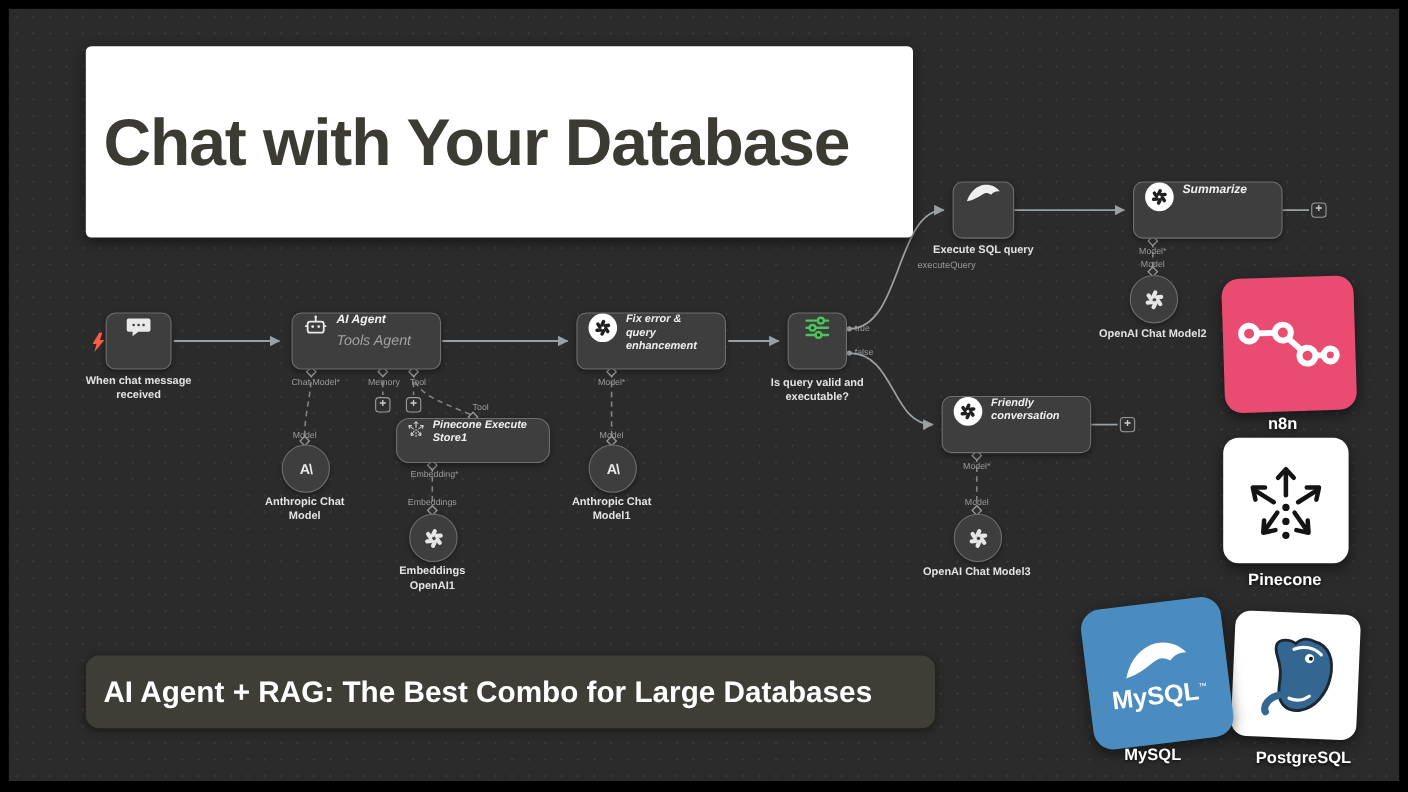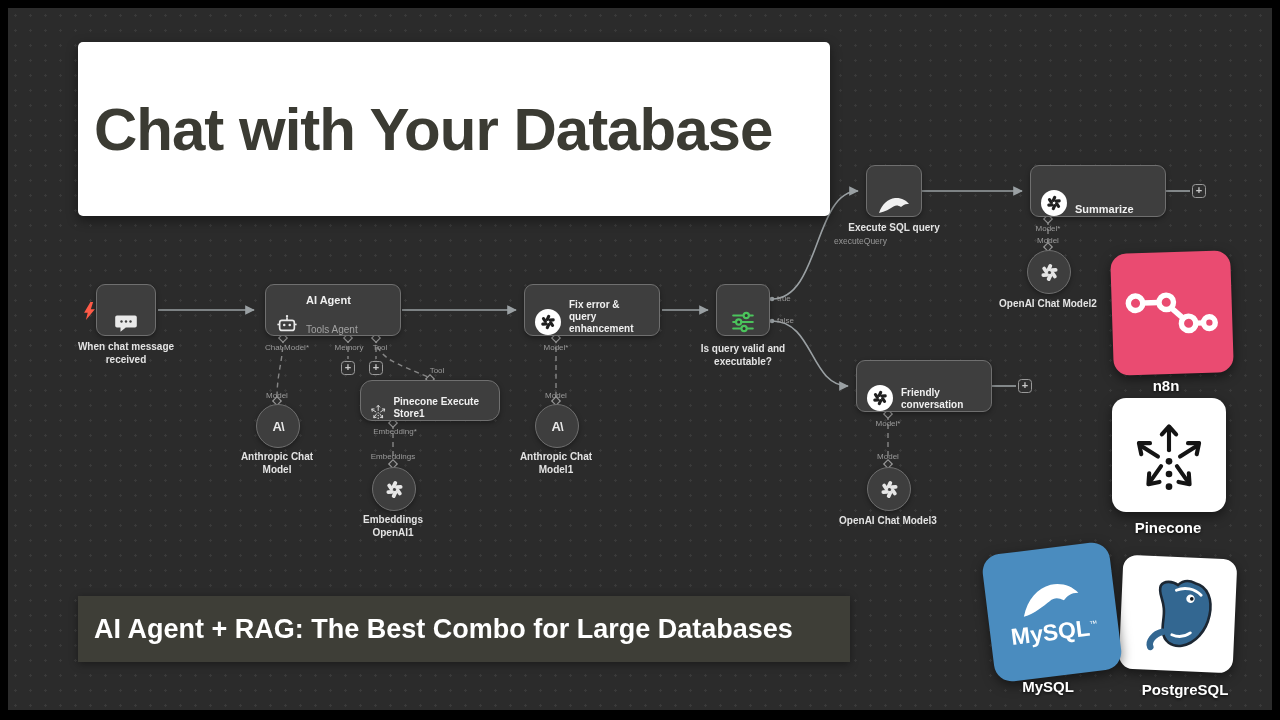--- a/index.html
+++ b/index.html
@@ -5,48 +5,48 @@
   html,body{margin:0;padding:0;background:#000;}
   .stage{position:relative;width:1280px;height:720px;background:#000;overflow:hidden;
          font-family:"Liberation Sans", sans-serif;}
   .canvas{position:absolute;left:8px;top:8px;right:8px;bottom:10px;background:#2b2b2b;
           background-image:radial-gradient(#3a3a3a 1.2px, transparent 1.2px);
           background-size:15px 15px;}
   .wires{position:absolute;left:0;top:0;pointer-events:none;}
   .defs{position:absolute;width:0;height:0;}
 
   .node{position:absolute;background:#3e3e3e;border:1.5px solid #6f6f6f;border-radius:9px;
-        box-shadow:0 2px 5px rgba(0,0,0,.35);display:flex;align-items:flex-end;color:#ececec;box-sizing:border-box;}
+        box-shadow:0 2px 5px rgba(0,0,0,.35);display:flex;align-items:flex-start;color:#ececec;box-sizing:border-box;font-style:italic;}
   .node--sq{width:56px;height:52px;justify-content:center;}
   .node--wide{width:136px;height:52px;padding:0 10px;gap:8px;}
   .node--pill{width:140px;height:41px;padding:0 9px;gap:7px;border-radius:12px;}
   .circle-node{position:absolute;width:42px;height:42px;border-radius:50%;background:#3e3e3e;
                border:1.5px solid #6f6f6f;display:flex;align-items:center;justify-content:center;
                box-shadow:0 2px 5px rgba(0,0,0,.35);}
   .node-title{font-size:11px;font-weight:700;line-height:1.15;color:#f0f0f0;}
-  .node-sub{font-size:10px;color:#a2a2a2;margin-top:17px;}
+  .node-sub{font-size:13px;color:#a2a2a2;margin-top:4px;}
   .node-text{font-size:10px;font-weight:700;line-height:1.2;color:#f0f0f0;}
   .caption{position:absolute;transform:translateX(-50%);text-align:center;font-size:10px;
            font-weight:600;color:#e3e3e3;line-height:1.25;}
   .caption-sub{position:absolute;transform:translateX(-50%);text-align:left;font-size:8.5px;color:#969696;}
   .port-label{position:absolute;transform:translateX(-50%);font-size:8px;color:#9b9b9b;white-space:nowrap;}
   .out-label{position:absolute;font-size:8px;color:#9b9b9b;}
   .plus-box{position:absolute;width:14px;height:14px;box-sizing:border-box;border:1.5px solid #9a9a9a;
             border-radius:3.5px;background:#2f2f2f;color:#c9c9c9;font-size:11px;line-height:10px;
             text-align:center;font-weight:700;cursor:pointer;}
   .openai-badge{width:26px;height:26px;border-radius:50%;background:#fff;color:#1f1f1f;
                 display:flex;align-items:center;justify-content:center;flex:0 0 auto;}
   .anthropic-glyph{font-size:13px;font-weight:700;color:#e8e8e8;letter-spacing:-1px;}
   .bolt{position:absolute;left:-13px;top:17px;}
 
   .title-card{position:absolute;left:78px;top:42px;width:752px;height:174px;background:#ffffff;
               border-radius:5px;display:flex;align-items:center;box-shadow:0 4px 12px rgba(0,0,0,.45);}
   .title-card h1{margin:0 0 0 16px;font-size:60px;font-weight:800;color:#3b3b33;letter-spacing:-1px;}
   .subtitle-bar{position:absolute;left:78px;top:596px;width:772px;height:66px;background:#3e3e37;
-                display:flex;align-items:center;border-radius:0;box-shadow:0 2px 8px rgba(0,0,0,.4);}
+                display:flex;align-items:center;border-radius:12px;box-shadow:0 2px 8px rgba(0,0,0,.4);}
   .subtitle-bar span{margin-left:16px;font-size:27px;font-weight:700;color:#ffffff;}
 
   .logo-card{position:absolute;border-radius:16px;display:flex;align-items:center;justify-content:center;
              box-shadow:0 4px 12px rgba(0,0,0,.5);}
   .logo-label{position:absolute;transform:translateX(-50%);font-size:15px;font-weight:700;color:#fff;
               text-shadow:0 1px 3px rgba(0,0,0,.8);white-space:nowrap;}
   .mysql-card{flex-direction:column;gap:2px;}
   .mysql-word{font-size:23px;font-weight:800;color:#fff;line-height:1;}
   .mysql-word sup{font-size:8px;font-weight:400;}
 </style>

